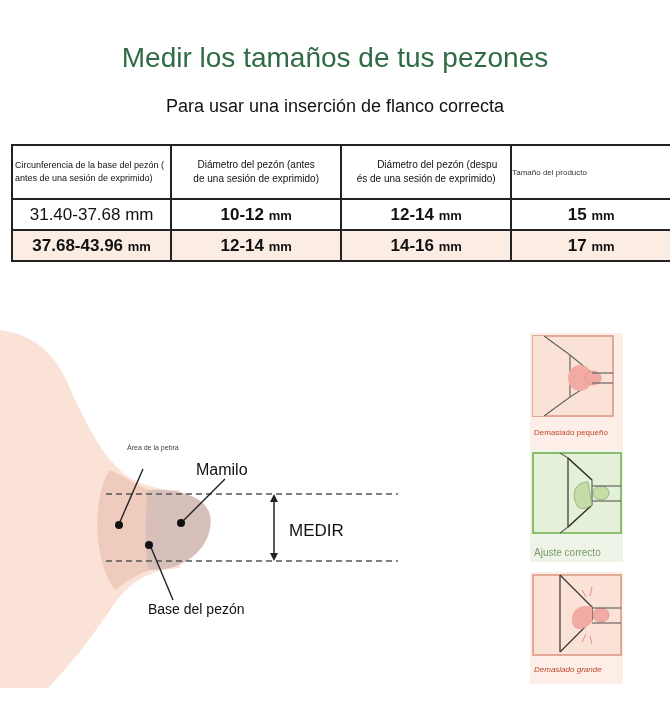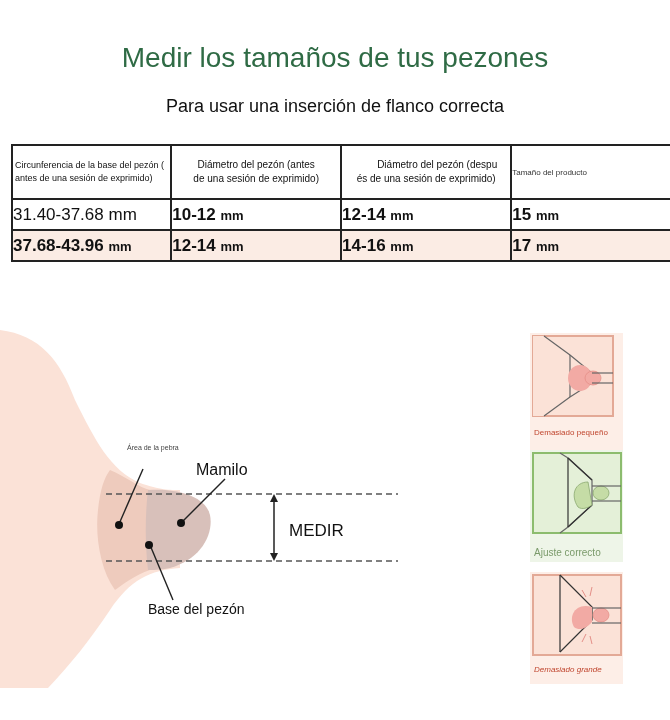--- a/index.html
+++ b/index.html
@@ -5,21 +5,21 @@
   html, body { margin:0; padding:0; }
   body { width:670px; height:720px; background:#ffffff; position:relative; overflow:hidden;
          font-family:"Liberation Sans", sans-serif; color:#111; }
   .title { position:absolute; left:0; width:670px; top:42px; text-align:center;
            font-size:28px; color:#2f6b45; }
   .subtitle { position:absolute; left:0; width:670px; top:96px; text-align:center;
               font-size:18px; color:#111; }
   table.sizes { position:absolute; left:11px; top:144px; border-collapse:collapse; }
   table.sizes td { border:2px solid #222; padding:0; vertical-align:middle; }
   table.sizes tr.head td { height:52px; }
-  table.sizes tr.row td { height:29px; text-align:left; font-size:17px; }
+  table.sizes tr.row td { height:29px; text-align:center; font-size:17px; }
   table.sizes tr.row.hl td { background:#fbece4;margin-left:36px; }
   .c1 { width:157px; } .c2 { width:170px; } .c3 { width:170px; } .c4 { width:160px; border-right:none !important; }
   .h1 { font-size:9px; text-align:left; padding-left:2px !important; line-height:13px; }
   .h2 { font-size:10px; line-height:14px; text-align:center; }
   .h4 { font-size:8px; text-align:left; color:#333; }
   .bold { font-weight:bold; }
   .unitb { font-size:13px; font-weight:bold; }
   .diagram { position:absolute; left:0; top:326px; width:520px; height:394px; }
   .lbl { position:absolute; white-space:nowrap; }
   .card { position:absolute; left:530px; width:93px; }

